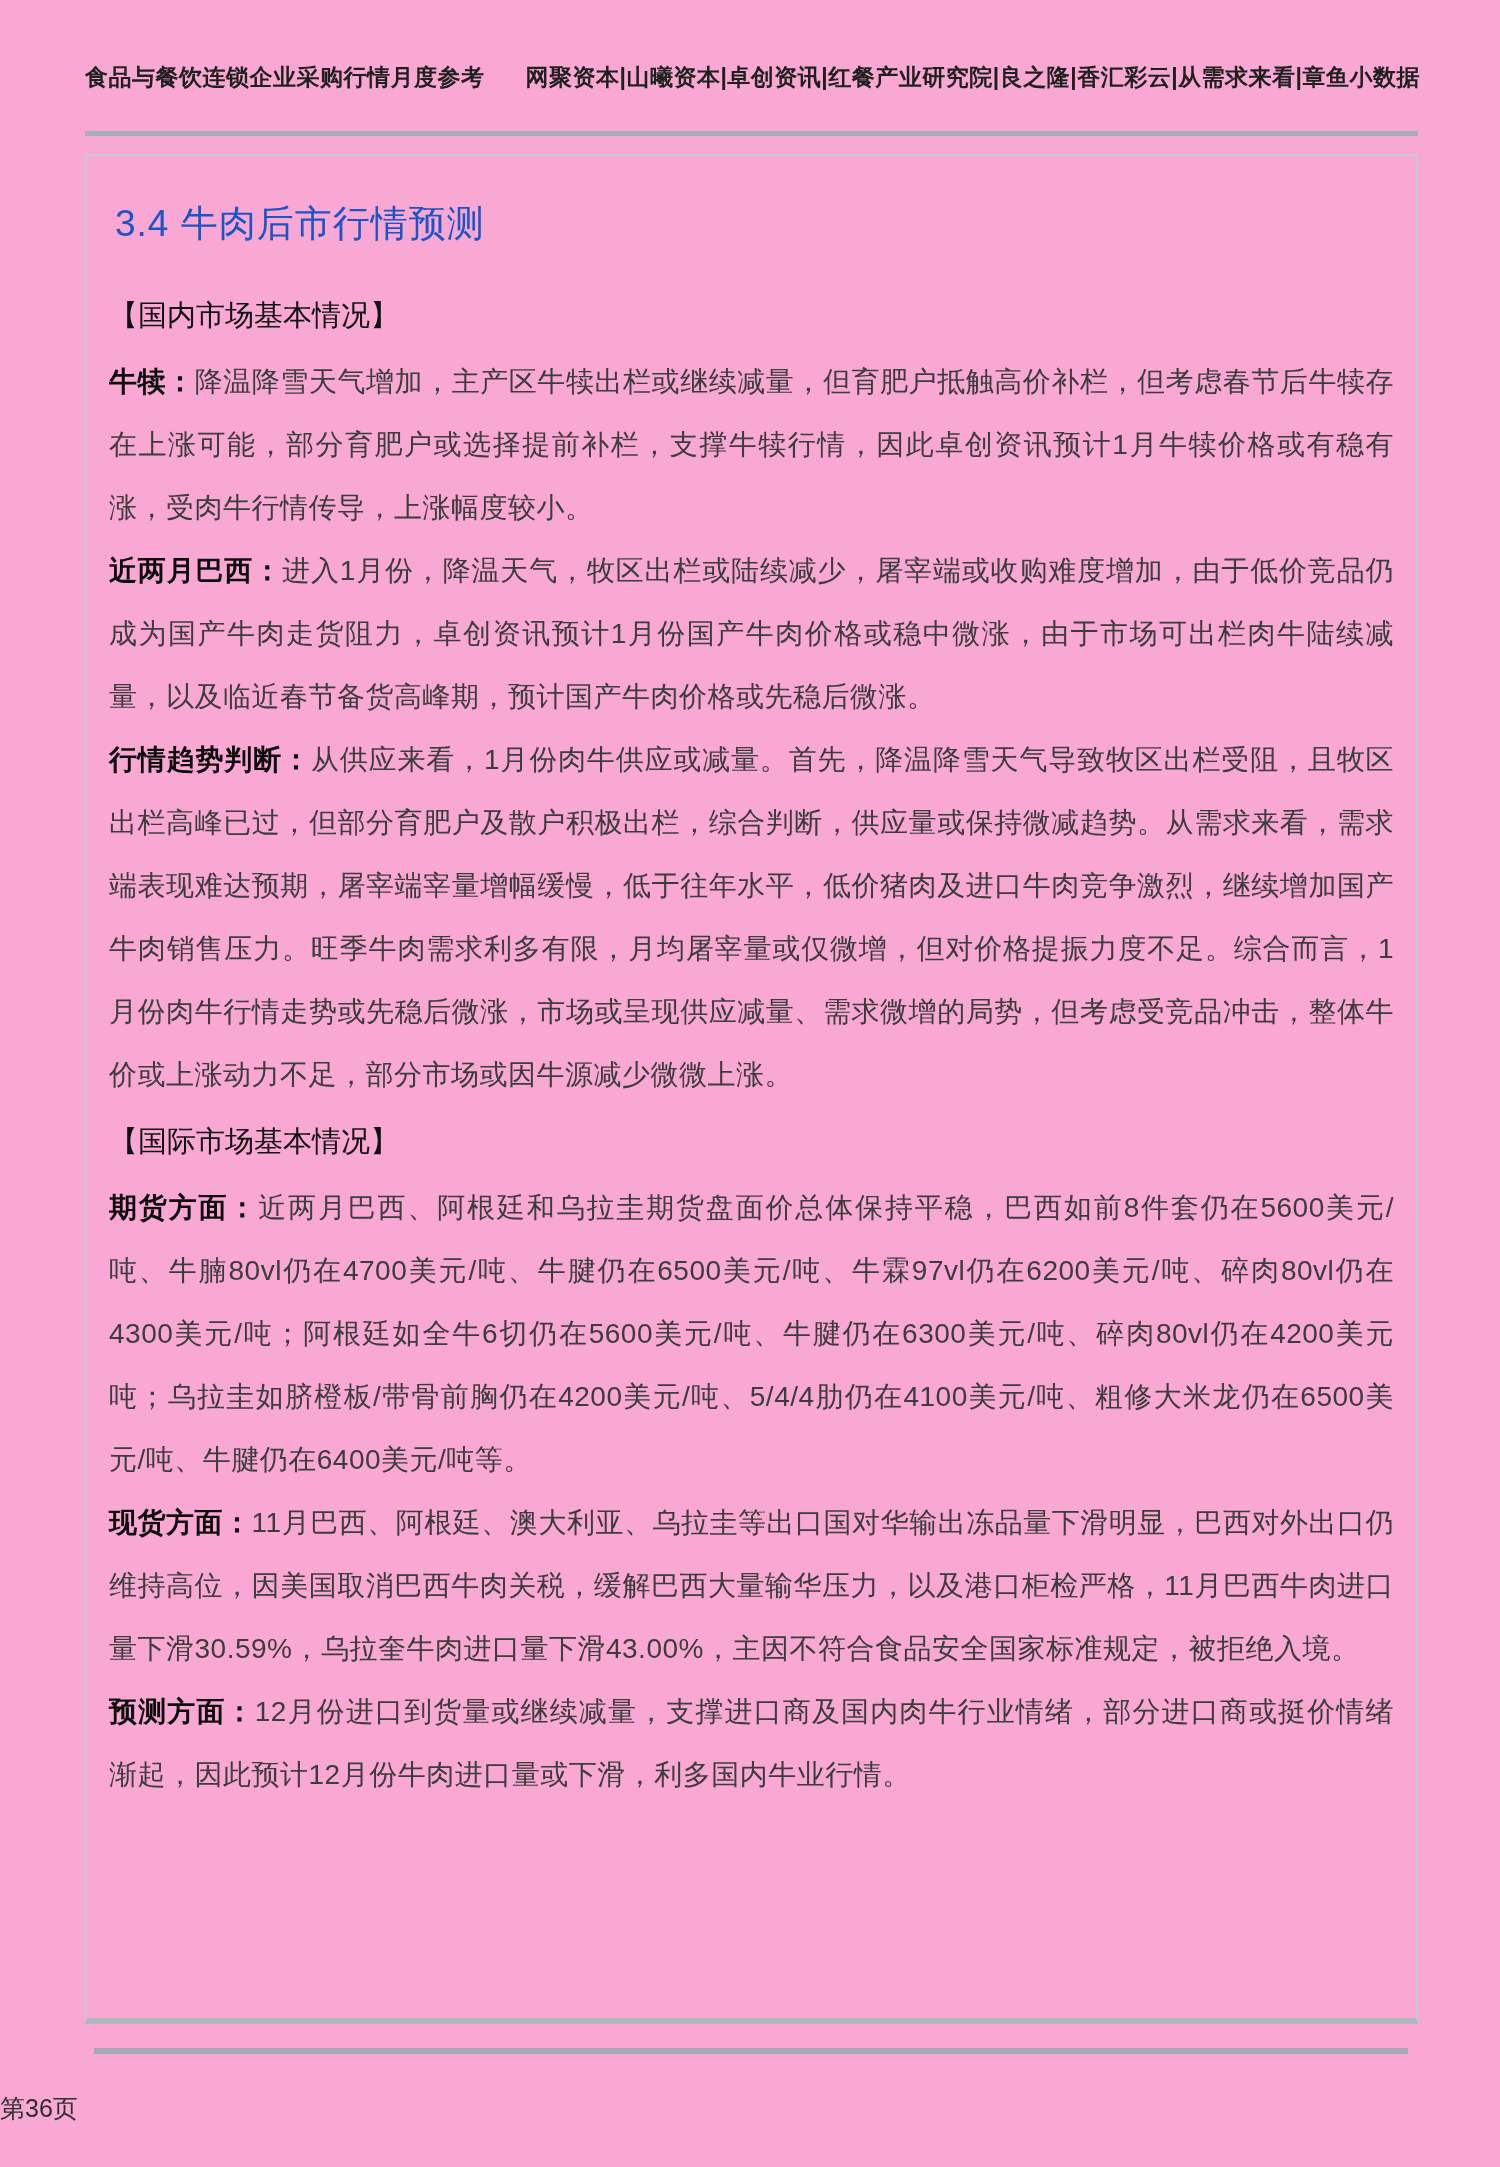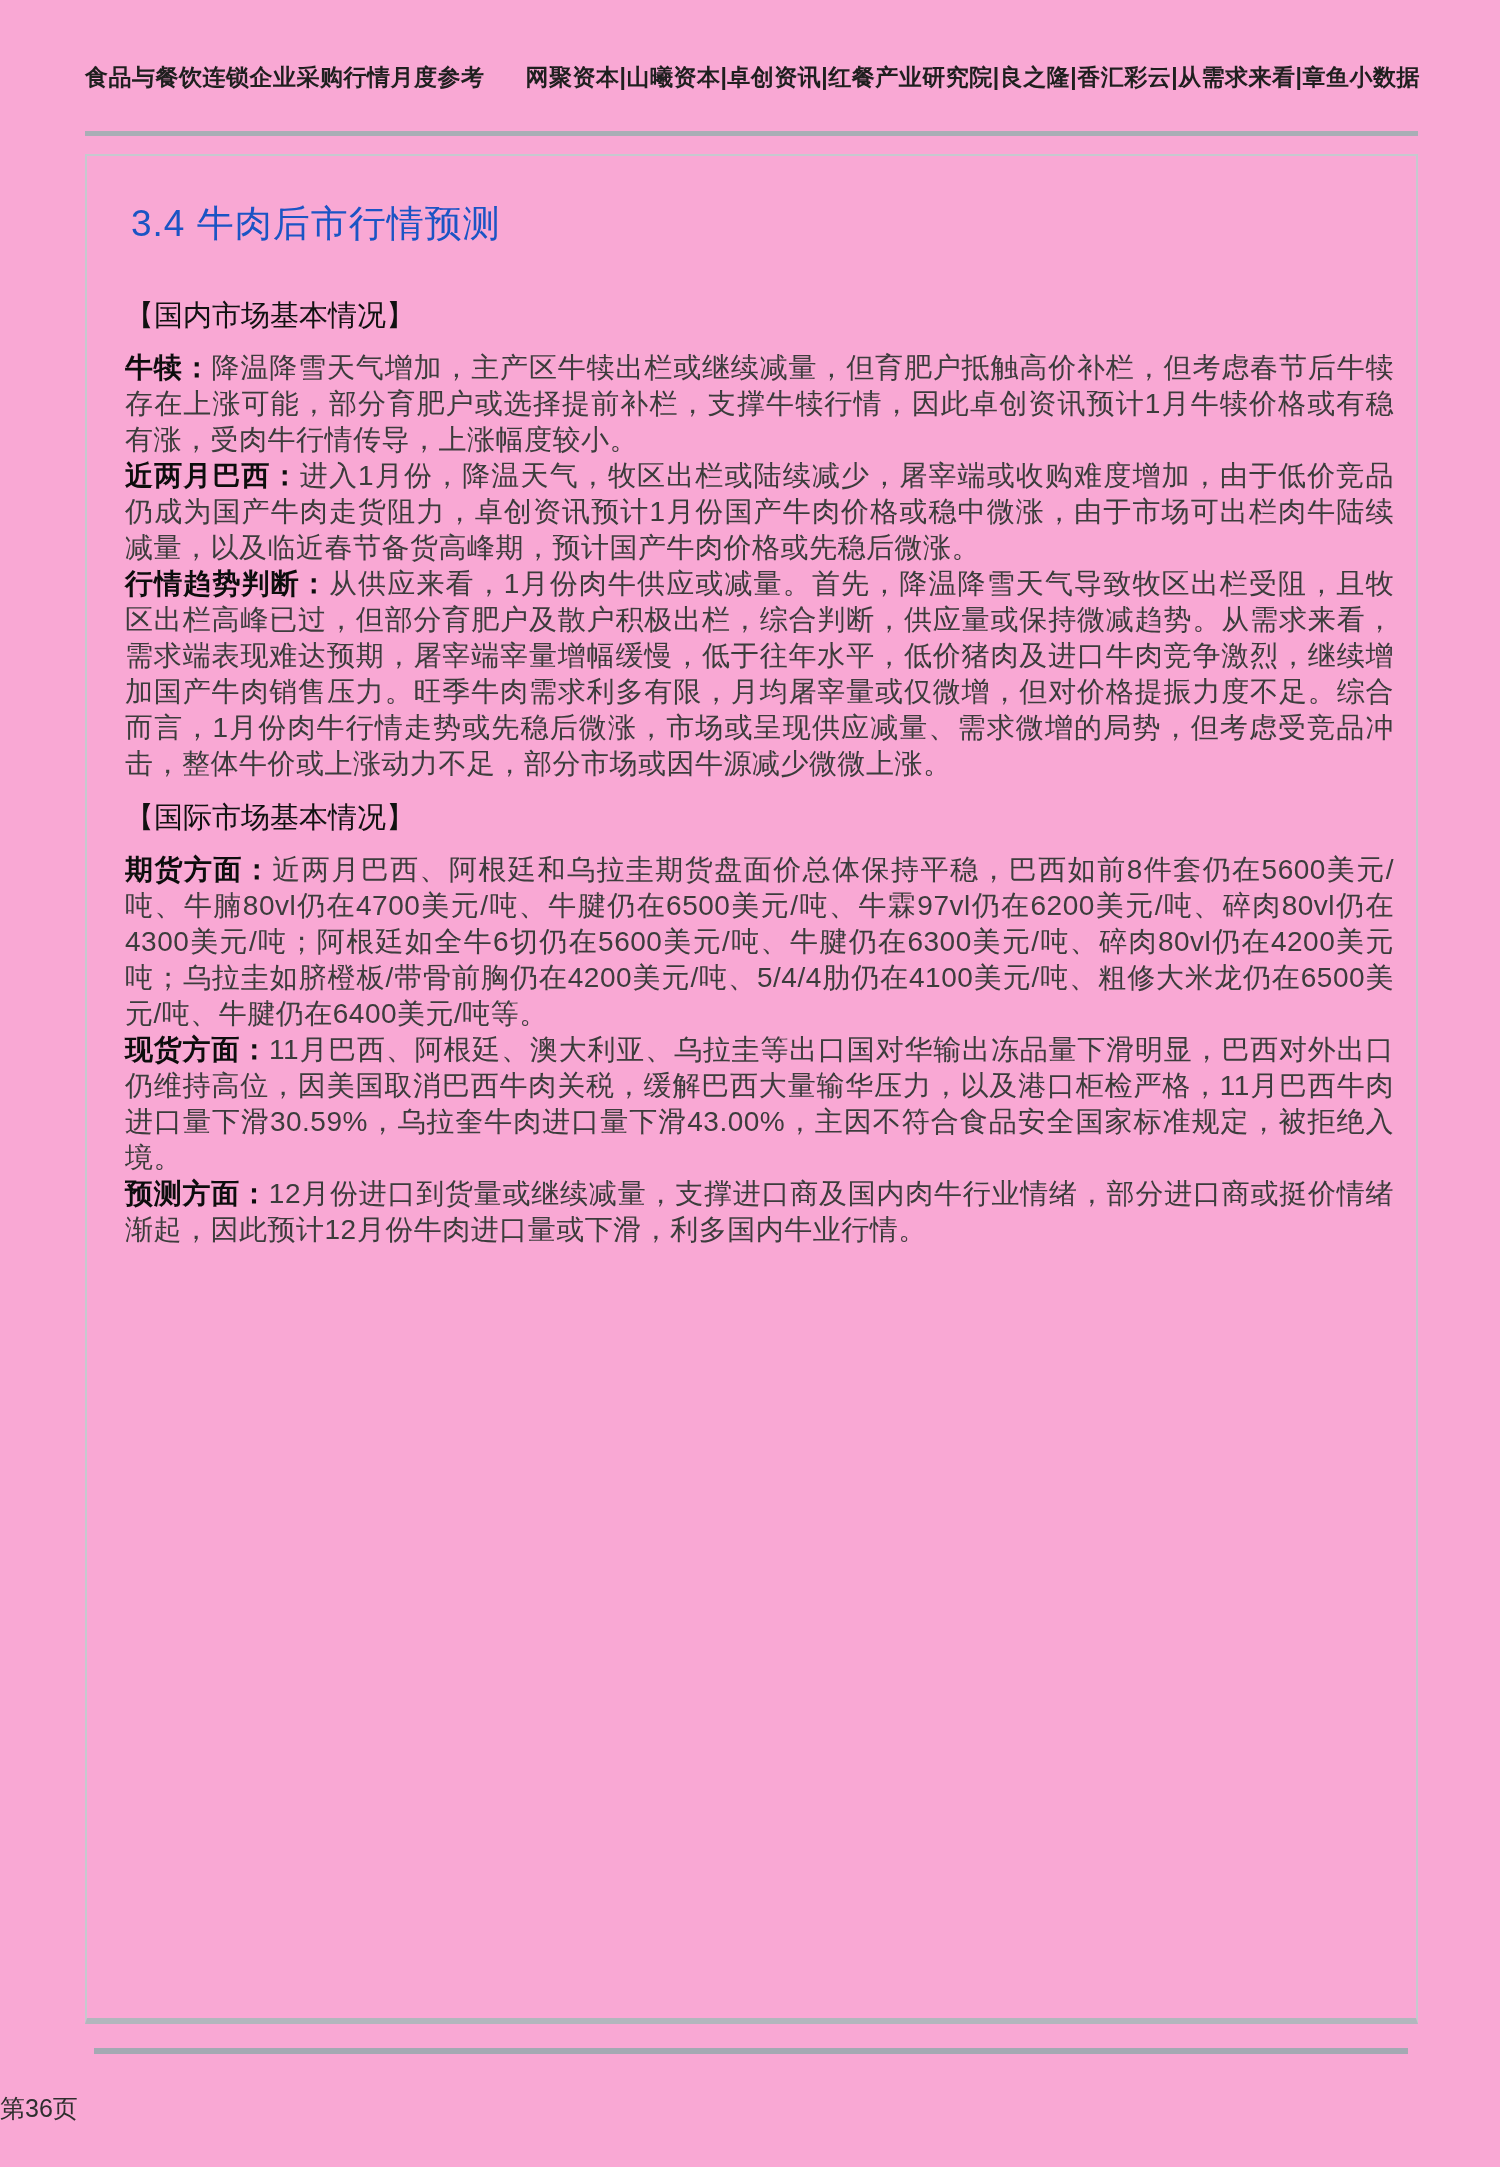--- a/index.html
+++ b/index.html
@@ -30,21 +30,21 @@
   .hdr-right { flex: 0 0 auto; }
   .header-rule {
     height: 5px;
     background: #a9aeb6;
     margin: 38px 82px 0 85px;
   }
   .content-box {
     margin: 18px 82px 0 85px;
     border: 2px solid #c6c9cf;
     border-bottom: 6px solid #b2b6bd;
-    padding: 30px 22px 12px 38px;
+    padding: 30px 22px 12px 22px;
     box-sizing: border-box;
     min-height: 1870px;
   }
   .doc-title {
     font-size: 37px;
     font-weight: 500;
     color: #1b54c4;
     margin: 14px 0 46px 6px;
     line-height: 48px;
     letter-spacing: 1px;
@@ -53,21 +53,21 @@
     font-size: 29px;
     font-weight: 400;
     color: #111111;
     margin: 0 0 14px 0;
     line-height: 42px;
   }
   .sec-heading.intl { margin-top: 14px; }
   .para {
     margin: 0;
     font-size: 28px;
-    line-height: 36px;
+    line-height: 63px;
     color: #3c3c3c;
     text-align: justify;
     letter-spacing: 0.5px;
   }
   .para .lead {
     font-weight: 700;
     color: #0d0d0d;
   }
   .footer-rule {
     height: 6px;

